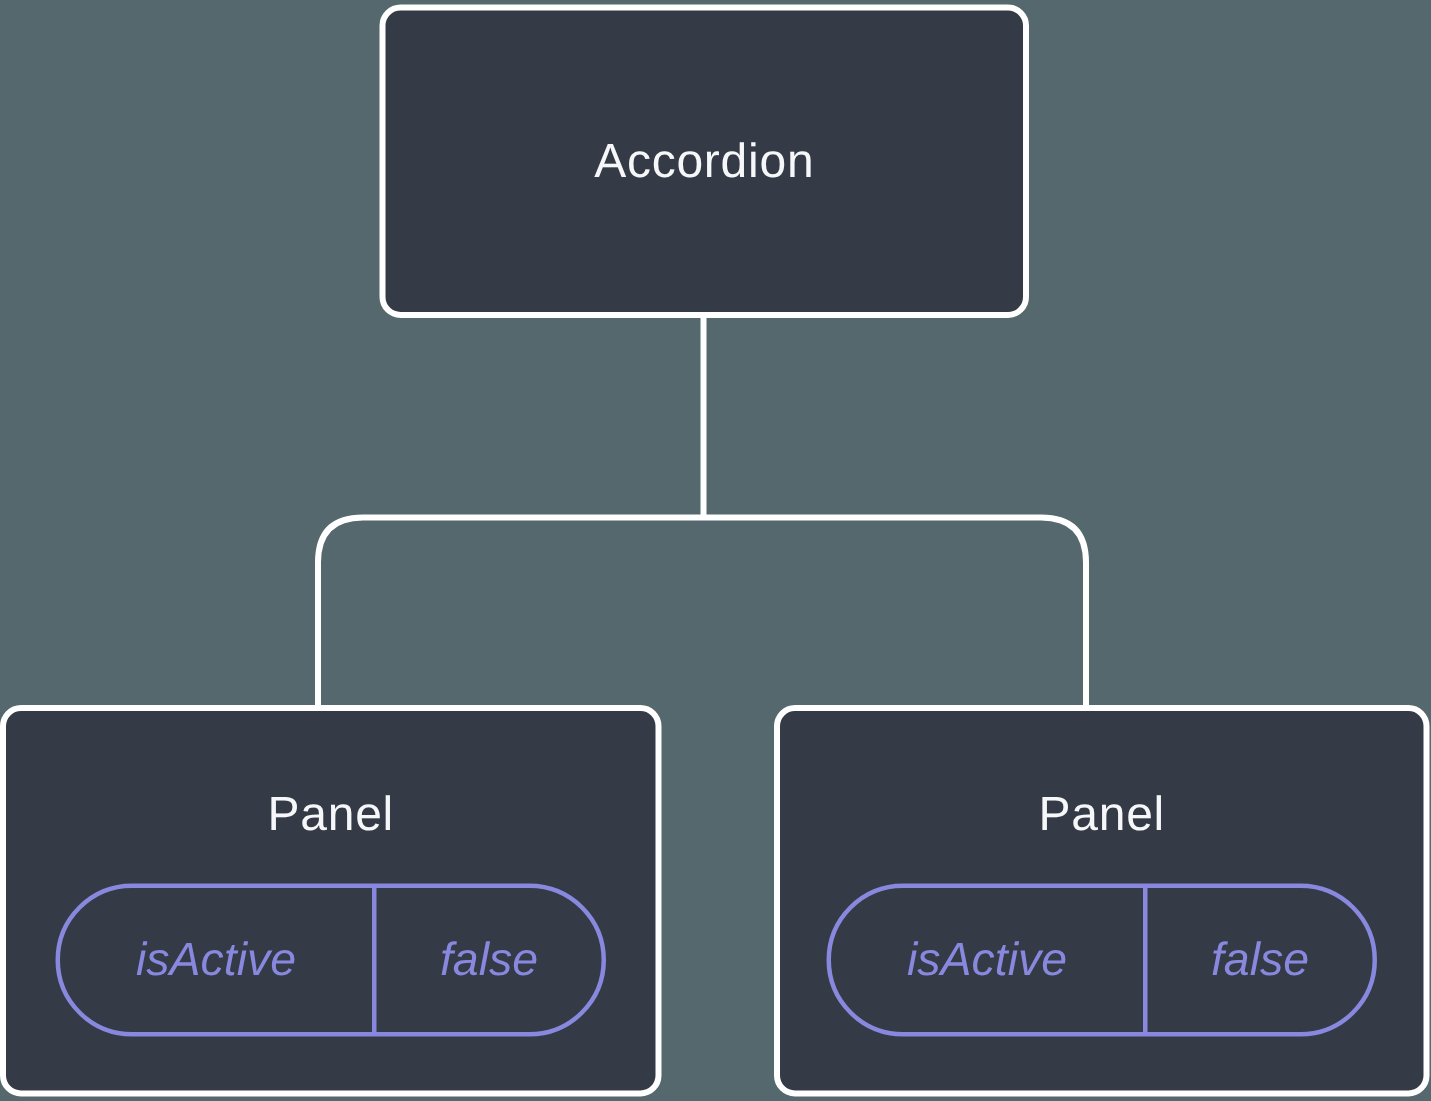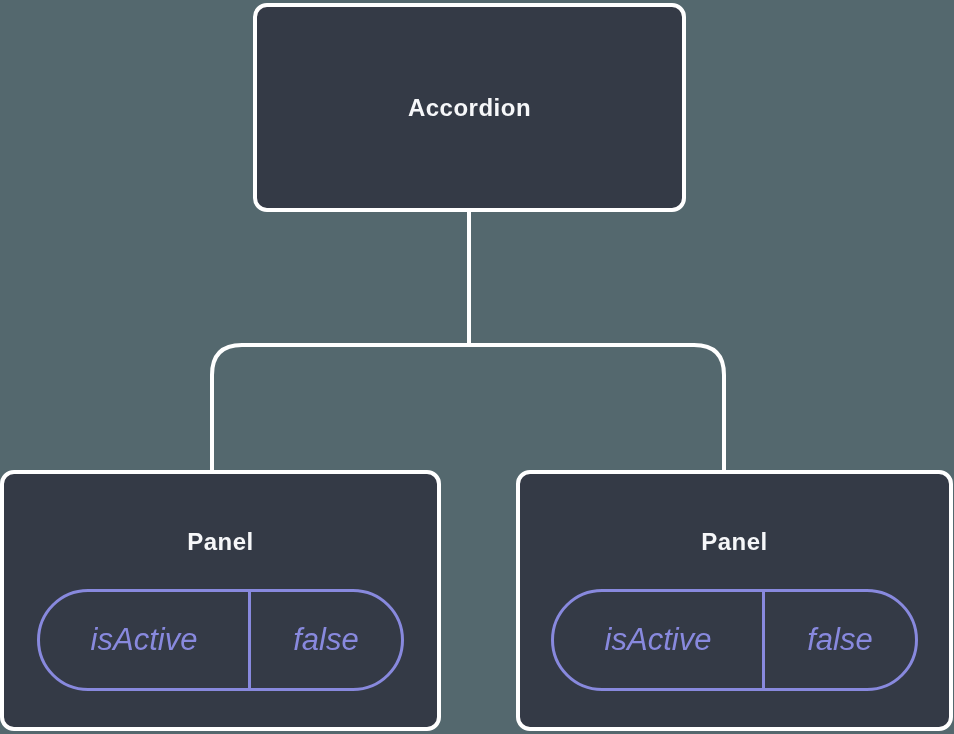--- a/index.html
+++ b/index.html
@@ -25,22 +25,22 @@
     background:var(--node-fill);
     border:4px solid var(--node-border);
     border-radius:14px;
     color:var(--node-text);
   }
   .node-root{
     left:253px;top:3px;width:433px;height:209px;
     display:flex;align-items:center;justify-content:center;
   }
   .node-title{
-    font-size:24px;
-    font-weight:700;
+    font-size:32px;
+    font-weight:400;
     letter-spacing:0.5px;
     color:var(--node-text);
     text-align:center;
   }
   .node-panel{
     top:470px;height:261px;
     display:flex;flex-direction:column;align-items:center;
   }
   .node-panel .node-title{
     margin-top:50px;

